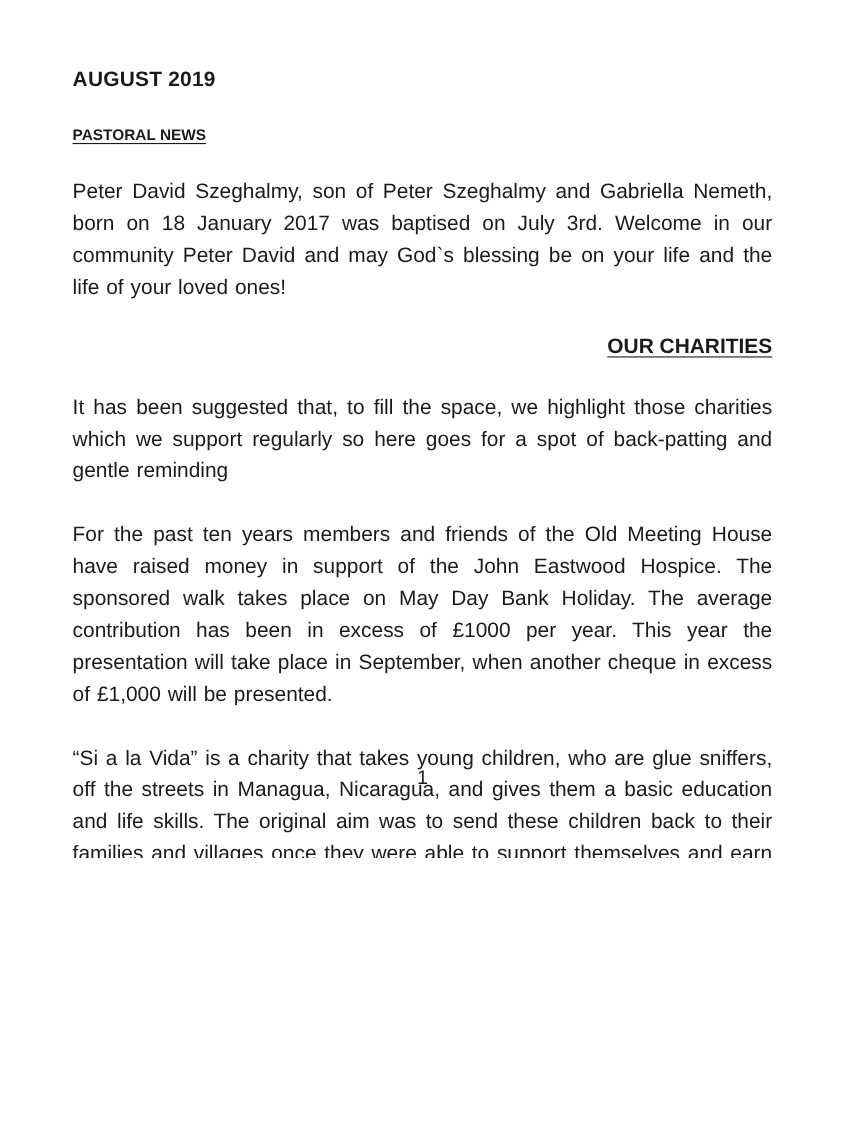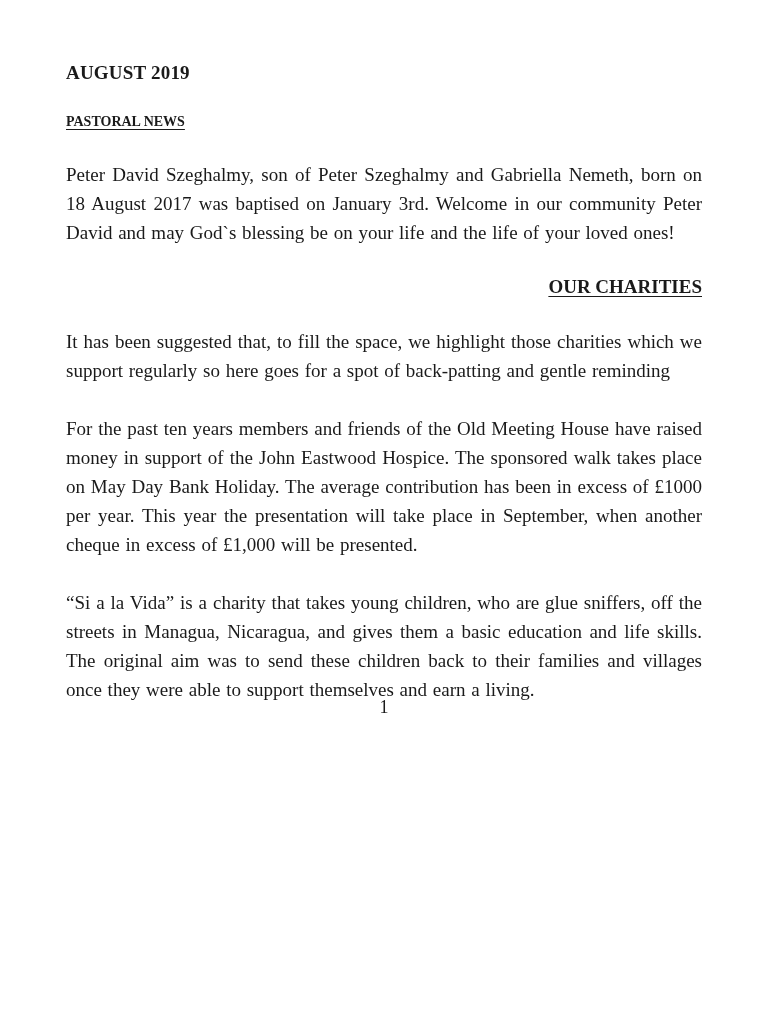--- a/index.html
+++ b/index.html
@@ -9,21 +9,20 @@
     font-family: "Liberation Sans", "DejaVu Sans", sans-serif;
   }
   .page {
     position: relative;
     width: 768px;
     height: 780px;
     background: #ffffff;
     color: #1a1a1a;
     padding: 62px 66px 0 66px;
     overflow: hidden;
-    font-family: Liberation Serif, serif;
   }
   .date-heading {
     font-size: 19px;
     font-weight: bold;
     margin-bottom: 30px;
     letter-spacing: 0.2px;
   }
   .section-heading {
     font-size: 14px;
     font-weight: bold;
@@ -68,21 +67,21 @@
 </style>
 </head>
 <body>
 
 <div class="page">
 
   <div class="date-heading">AUGUST 2019</div>
 
   <div class="section-heading">PASTORAL NEWS</div>
 
-  <p class="body-para">Peter David Szeghalmy, son of Peter Szeghalmy and Gabriella Nemeth, born on 18 August 2017 was baptised on January 3rd. Welcome in our community Peter David and may God`s blessing be on your life and the life of your loved ones!</p>
+  <p class="body-para">Peter David Szeghalmy, son of Peter Szeghalmy and Gabriella Nemeth, born on 18 January 2017 was baptised on July 3rd. Welcome in our community Peter David and may God`s blessing be on your life and the life of your loved ones!</p>
 
   <div class="center-heading">OUR CHARITIES</div>
 
 
   <p class="body-para">It has been suggested that, to fill the space, we highlight those charities which we support regularly so here goes for a spot of back-patting and gentle reminding</p>
 
 
   <p class="body-para">For the past ten years members and friends of the Old Meeting House have raised money in support of the John Eastwood Hospice.  The sponsored walk takes place on May Day Bank Holiday.  The average contribution has been in excess of £1000 per year.  This year the presentation will take place in September, when another cheque in excess of £1,000 will be presented.</p>
 
 

